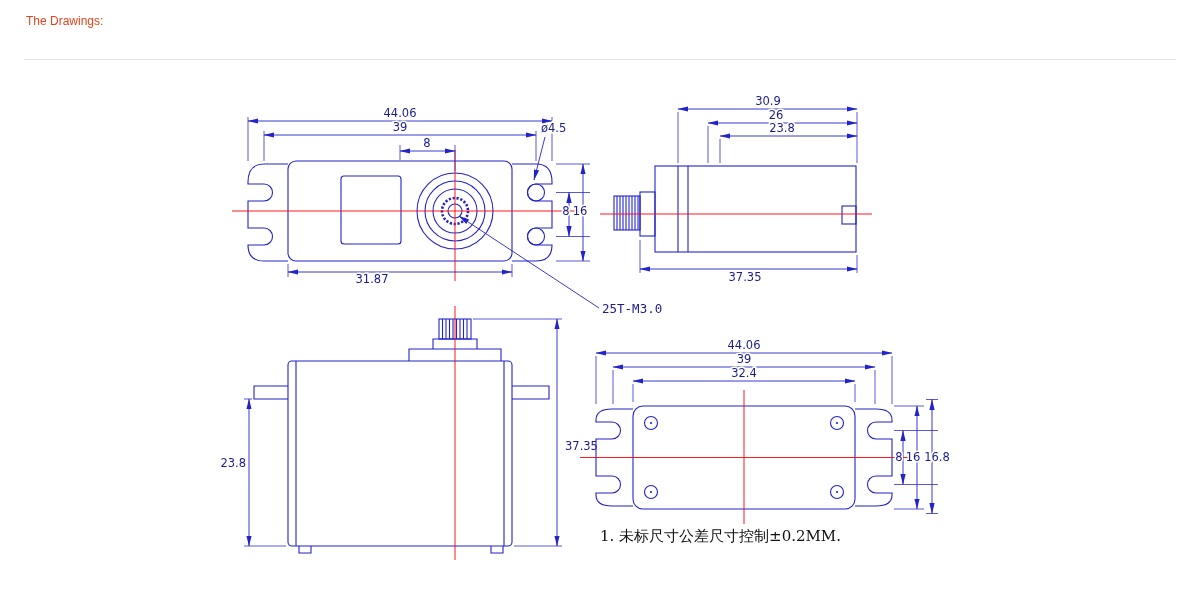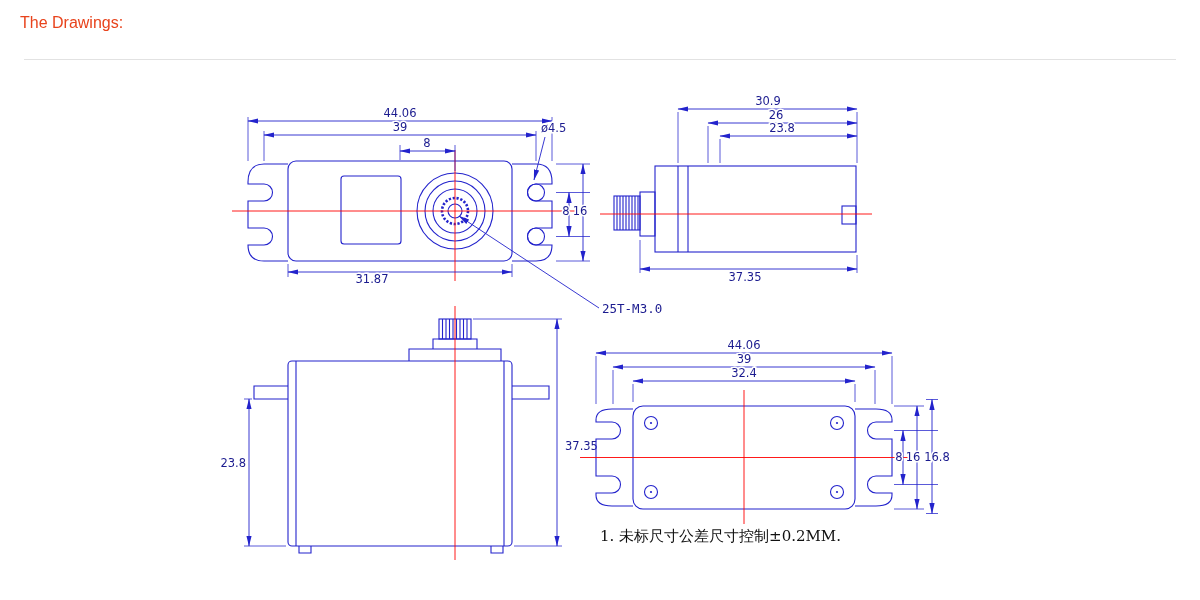--- a/index.html
+++ b/index.html
@@ -7,21 +7,21 @@
     --centerline:#ff0000;
     --dimtext:#1b1b8f;
     --title:#e8431c;
     --note:#111111;
     --divider:#e2e2e2;
   }
   *{margin:0;padding:0;box-sizing:border-box;}
   html,body{background:#ffffff;}
   .page{position:relative;width:1200px;height:600px;background:#fff;overflow:hidden;
         font-family:"Liberation Sans","DejaVu Sans",sans-serif;}
-  .page-title{position:absolute;left:20px;top:14px;font-size:16px;color:var(--title);}
+  .page-title{position:absolute;left:26px;top:14px;font-size:12px;color:var(--title);}
   .divider{position:absolute;left:24px;right:24px;top:59px;height:1px;background:var(--divider);}
   svg.drawing{position:absolute;left:0;top:0;width:1200px;height:600px;}
   g.ol{stroke:var(--line);fill:none;stroke-width:1.1;}
   g.cl{stroke:var(--centerline);fill:none;stroke-width:0.9;}
   g.dim{stroke:var(--line);fill:none;stroke-width:0.9;}
   g.dim line.ext{stroke-width:0.75;}
   .gear{stroke-width:2.6;stroke-dasharray:2.2 1.7;}
   .teeth{stroke-width:1.1;}
   .dot{fill:var(--line);stroke:none;}
   #arr path{fill:var(--line);stroke:none;}

